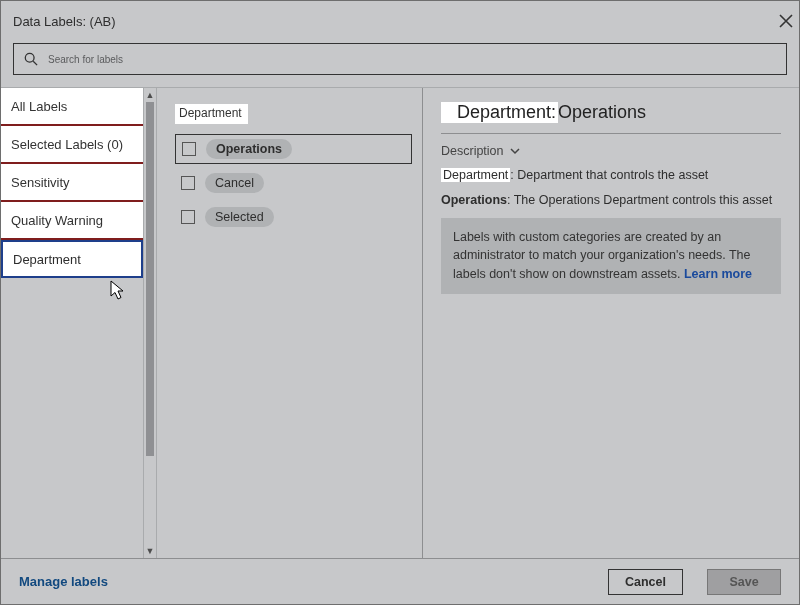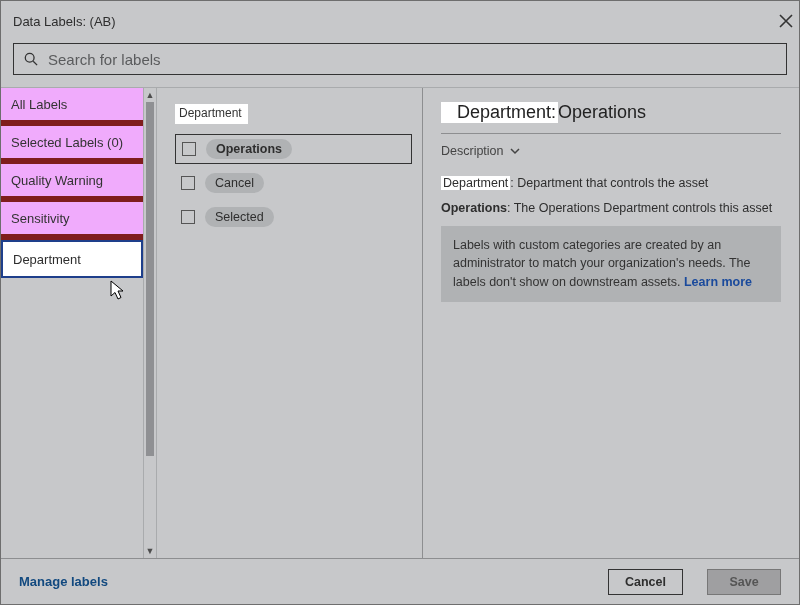--- a/index.html
+++ b/index.html
@@ -53,21 +53,21 @@
     width: 18px; height: 18px;
     display: inline-flex; align-items:center; justify-content:center;
     margin-right: 6px;
     color: #333;
   }
   .searchbar input {
     flex: 1;
     border: none;
     outline: none;
     background: transparent;
-    font-size: 15px;
+    font-size: 10px;
     color: #2e2e2e;
   }
   .searchbar input::placeholder { color: #5a5b5d; }
 
   .body {
     flex: 1;
     display: flex;
     overflow: hidden;
   }
   
@@ -110,24 +110,24 @@
     width:100%;
     align-items:center;
     padding-top:0;
   }
 
   .side-item {
     height: 38px;
     display: flex;
     align-items: center;
     padding: 0 10px;
-    border-bottom: 6px solid #7f1d1d;
+    border-bottom: 2px solid #7f1d1d;
     cursor: pointer;
     color: #333;
-    background: #f0abfc;
+    background: #ffffff;
     margin-right: 14px;
   }
   .side-item.selected {
     background: #ffffff;
     border: 2px solid #1e3f8b;
     color: #2e2e2e;
     position: relative;
   }
   .side-item.selected::after {
     content:""; 
@@ -203,21 +203,21 @@
     border: none;
     border-top: 1px solid #8d8e90;
     margin: 6px 0 10px 0;
   }
   .desc-header {
     display: flex;
     align-items: center;
     gap: 6px;
     color: #444;
     font-size: 12.5px;
-    margin-bottom: 16px;
+    margin-bottom: 8px;
     cursor: pointer;
   }
   .desc-line {
     font-size: 12.5px;
     line-height: 1.5;
     margin-bottom: 6px;
   }
   .desc-line .hl {
     background: #ffffff;
     padding: 0 2px;
@@ -301,24 +301,24 @@
   <div class="body">
 
     <div class="sidebar">
       <div class="side-item">
         <span>All Labels</span>
       </div>
       <div class="side-item">
         <span>Selected Labels (0)</span>
       </div>
       <div class="side-item">
+        <span>Sensitivity</span>
+      </div>
+      <div class="side-item">
         <span>Quality Warning</span>
-      </div>
-      <div class="side-item">
-        <span>Sensitivity</span>
       </div>
       <div class="side-item selected">
         <span>Department</span>
       </div>
 
       <div class="sidebar-scroll">
         <div class="arrow">▲</div>
         <div class="track">
           <div class="thumb"></div>
         </div>

